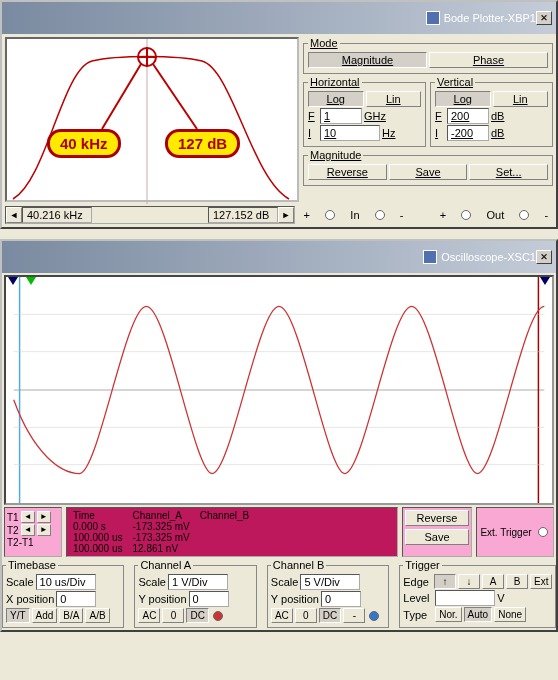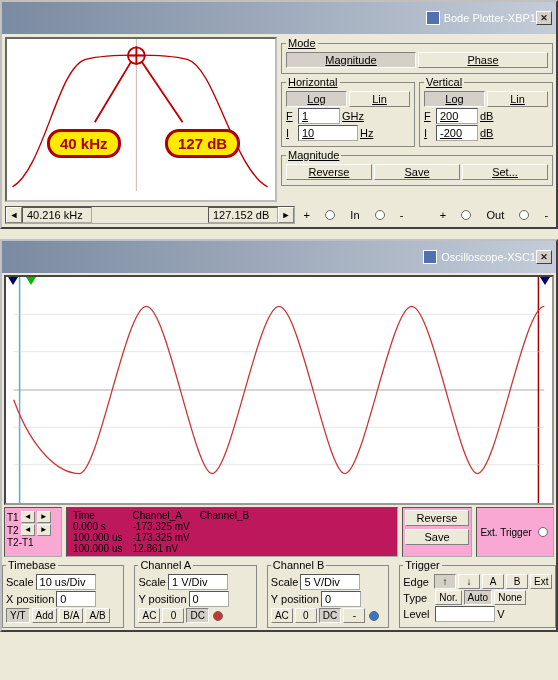--- a/index.html
+++ b/index.html
@@ -40,21 +40,21 @@
     text-align:center;
     line-height:12px;
     color:#222;
   }
   .panel { padding: 3px; }
   .plot-row { display:flex; gap:4px; }
   .plot {
     border:2px inset #bbb;
     background:#fff;
     position:relative;
-    width:272px; height:165px;
+    width:294px; height:165px;
   }
   .mode-col { flex:1;text-decoration:underline; }
   fieldset {
     border:1px solid #888;
     margin:0 0 2px 0;
     padding:2px 4px 4px 4px;
   }
   legend { font-size:11px; padding:0 2px; }
   .row { display:flex; align-items:center; gap:2px; margin:1px 0; }
   .btn {
@@ -419,25 +419,25 @@
       <legend>Trigger</legend>
       <div class="row">
           <span class="lbl" style="width:30px">Edge</span>
         <div class="btn active">↑</div>
         <div class="btn">↓</div>
         <div class="btn">A</div>
         <div class="btn">B</div>
         <div class="btn">Ext</div>
       </div>
       <div class="row">
+          <span class="lbl" style="width:30px">Level</span>
+        <input class="txt" style="width: 60px;" value="">
+        <span class="lbl">V</span>
+      </div>
+      <div class="row">
           <span class="lbl" style="width:30px">Type</span>
         <div class="btn">Nor.</div>
         <div class="btn active">Auto</div>
         <div class="btn">None</div>
       </div>
-      <div class="row">
-          <span class="lbl" style="width:30px">Level</span>
-        <input class="txt" style="width: 60px;" value="">
-        <span class="lbl">V</span>
-      </div>
     </fieldset>
   </div>
 </div>
 
 </body></html>

